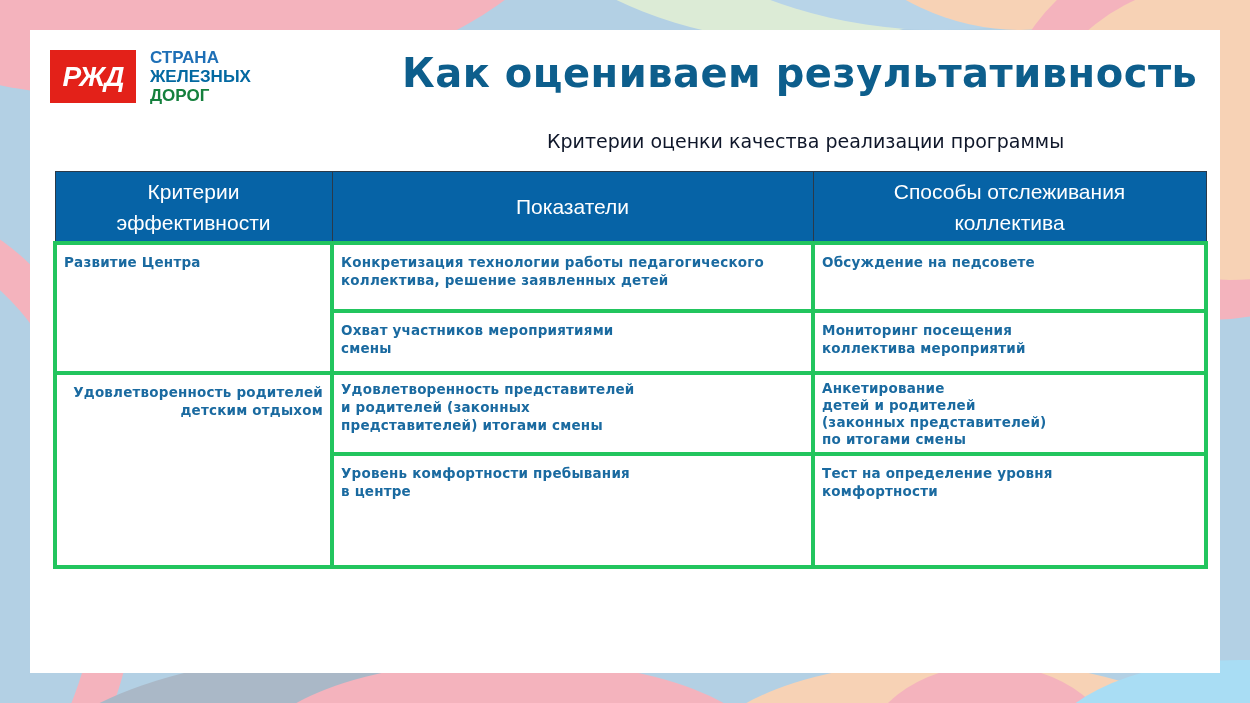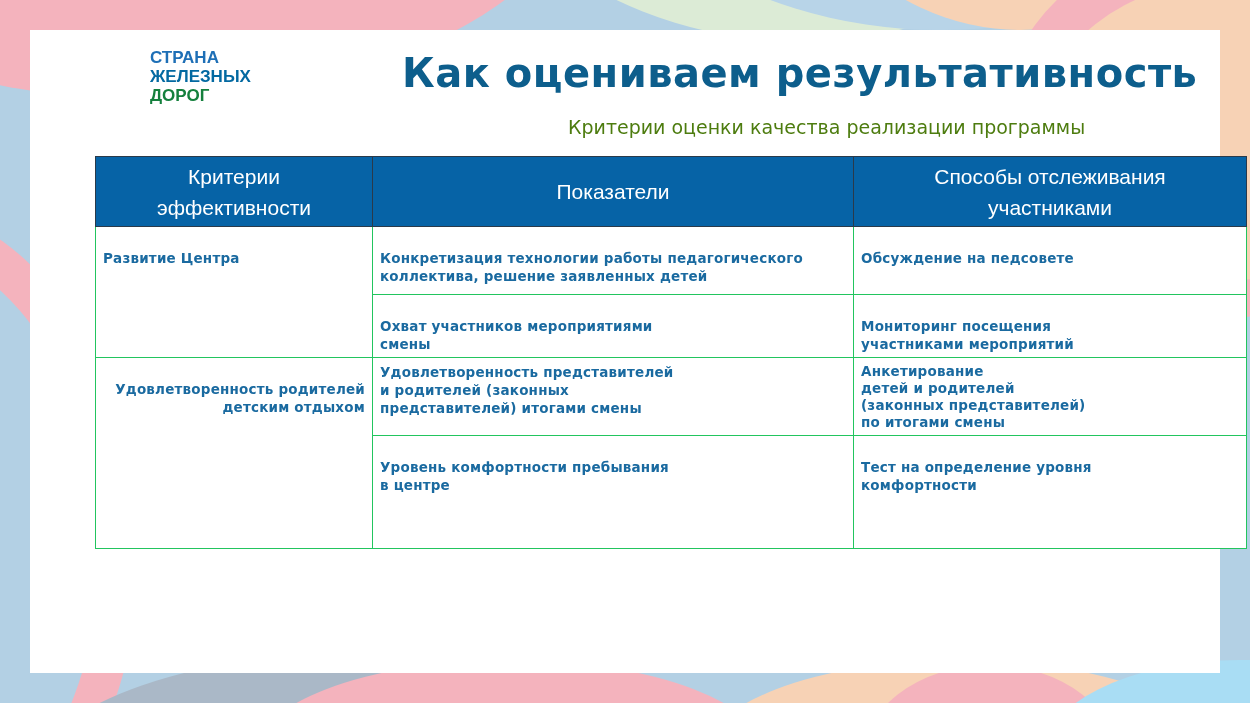--- a/index.html
+++ b/index.html
@@ -25,34 +25,34 @@
   .logo-text div { white-space: nowrap; }
   .lt1 { color: #1e6fb6; }
   .lt2 { color: #0369a1; }
   .lt3 { color: #15803d; }
   .title {
     position: absolute; left: 372px; top: 20px; width: 760px;
     font: bold 40px "DejaVu Sans", sans-serif; color: #0d5e8c; letter-spacing: 0.5px;
     white-space: nowrap;
   }
   .subtitle {
-    position: absolute; left: 517px; top: 86px;
-    font: 19px "DejaVu Sans", sans-serif; color: #4d7c0f; white-space: nowrap; margin-left: 21px;
+    position: absolute; left: 517px; top: 100px;
+    font: 19px "DejaVu Sans", sans-serif; color: #0f172a; white-space: nowrap;
   }
   table.criteria {
-    position: absolute; left: 23px; top: 126px; width: 1151px;
-    border-collapse: collapse; table-layout: fixed; margin-left: 42px;
+    position: absolute; left: 23px; top: 141px; width: 1151px;
+    border-collapse: collapse; table-layout: fixed;
   }
   table.criteria th {
     background: #0663a6; color: #fff; font: 21px/31px "Liberation Sans", sans-serif;
     height: 69px; text-align: center; vertical-align: middle; font-weight: normal;
     border: 1px solid #2a3a4a; padding: 0 6px;
   }
   table.criteria td {
-    border: 1px solid #22c55e; vertical-align: top; padding: 22px 7px 4px 7px;
+    border: 4px solid #22c55e; vertical-align: top; padding: 8px 7px 4px 7px;
     color: #1a6aa0; font: bold 13.5px/18px "DejaVu Sans", sans-serif; letter-spacing: 0.2px;
     background: #fff;
   }
   td.center-text { text-align: right; line-height: 26px; padding-top: 8px; }
   .cell-line { display: block; white-space: nowrap; }
 </style>
 </head>
 <body>
 
 <div class="bg">
@@ -67,20 +67,21 @@
   <div class="band" style="left:40px;top:650px;width:700px;height:240px;background:#aab8c7;"></div>
   <div class="band" style="left:250px;top:660px;width:520px;height:200px;background:#f4b3bd;"></div>
   <div class="band" style="left:700px;top:660px;width:520px;height:200px;background:#f7d2b5;"></div>
   <div class="band" style="left:860px;top:665px;width:260px;height:200px;background:#f4b3bd;"></div>
   <div class="band" style="left:1040px;top:660px;width:400px;height:200px;background:#a9ddf4;"></div>
 </div>
 
 <div class="slide">
 
   <div class="logo">
+    <div class="logo-box">РЖД</div>
     <div class="logo-text">
       <div class="lt1">СТРАНА</div>
       <div class="lt2">ЖЕЛЕЗНЫХ</div>
       <div class="lt3">ДОРОГ</div>
     </div>
   </div>
 
   <div class="title">Как оцениваем результативность</div>
   <div class="subtitle">Критерии оценки качества реализации программы</div>
 
@@ -94,21 +95,21 @@
       <tr>
         <th>
           <span class="cell-line">Критерии</span>
           <span class="cell-line">эффективности</span>
         </th>
         <th>
           <span class="cell-line">Показатели</span>
         </th>
         <th>
           <span class="cell-line">Способы отслеживания</span>
-          <span class="cell-line">участниками</span>
+          <span class="cell-line">коллектива</span>
         </th>
       </tr>
     </thead>
     <tbody>
       <tr style="height:68px">
         <td rowspan="2">
           <span class="cell-line">Развитие Центра</span>
         </td>
         <td>
           <span class="cell-line">Конкретизация технологии работы педагогического</span>
@@ -118,21 +119,21 @@
           <span class="cell-line">Обсуждение на педсовете</span>
         </td>
       </tr>
       <tr style="height:62px">
         <td>
           <span class="cell-line">Охват участников мероприятиями</span>
           <span class="cell-line">смены</span>
         </td>
         <td>
           <span class="cell-line">Мониторинг посещения</span>
-          <span class="cell-line">участниками мероприятий</span>
+          <span class="cell-line">коллектива мероприятий</span>
         </td>
       </tr>
       <tr style="height:76px">
         <td rowspan="2" class="center-text">
           <span class="cell-line">Удовлетворенность родителей</span>
           <span class="cell-line">детским отдыхом</span>
         </td>
         <td style="padding-top:5px">
           <span class="cell-line">Удовлетворенность представителей</span>
           <span class="cell-line">и родителей (законных</span>

